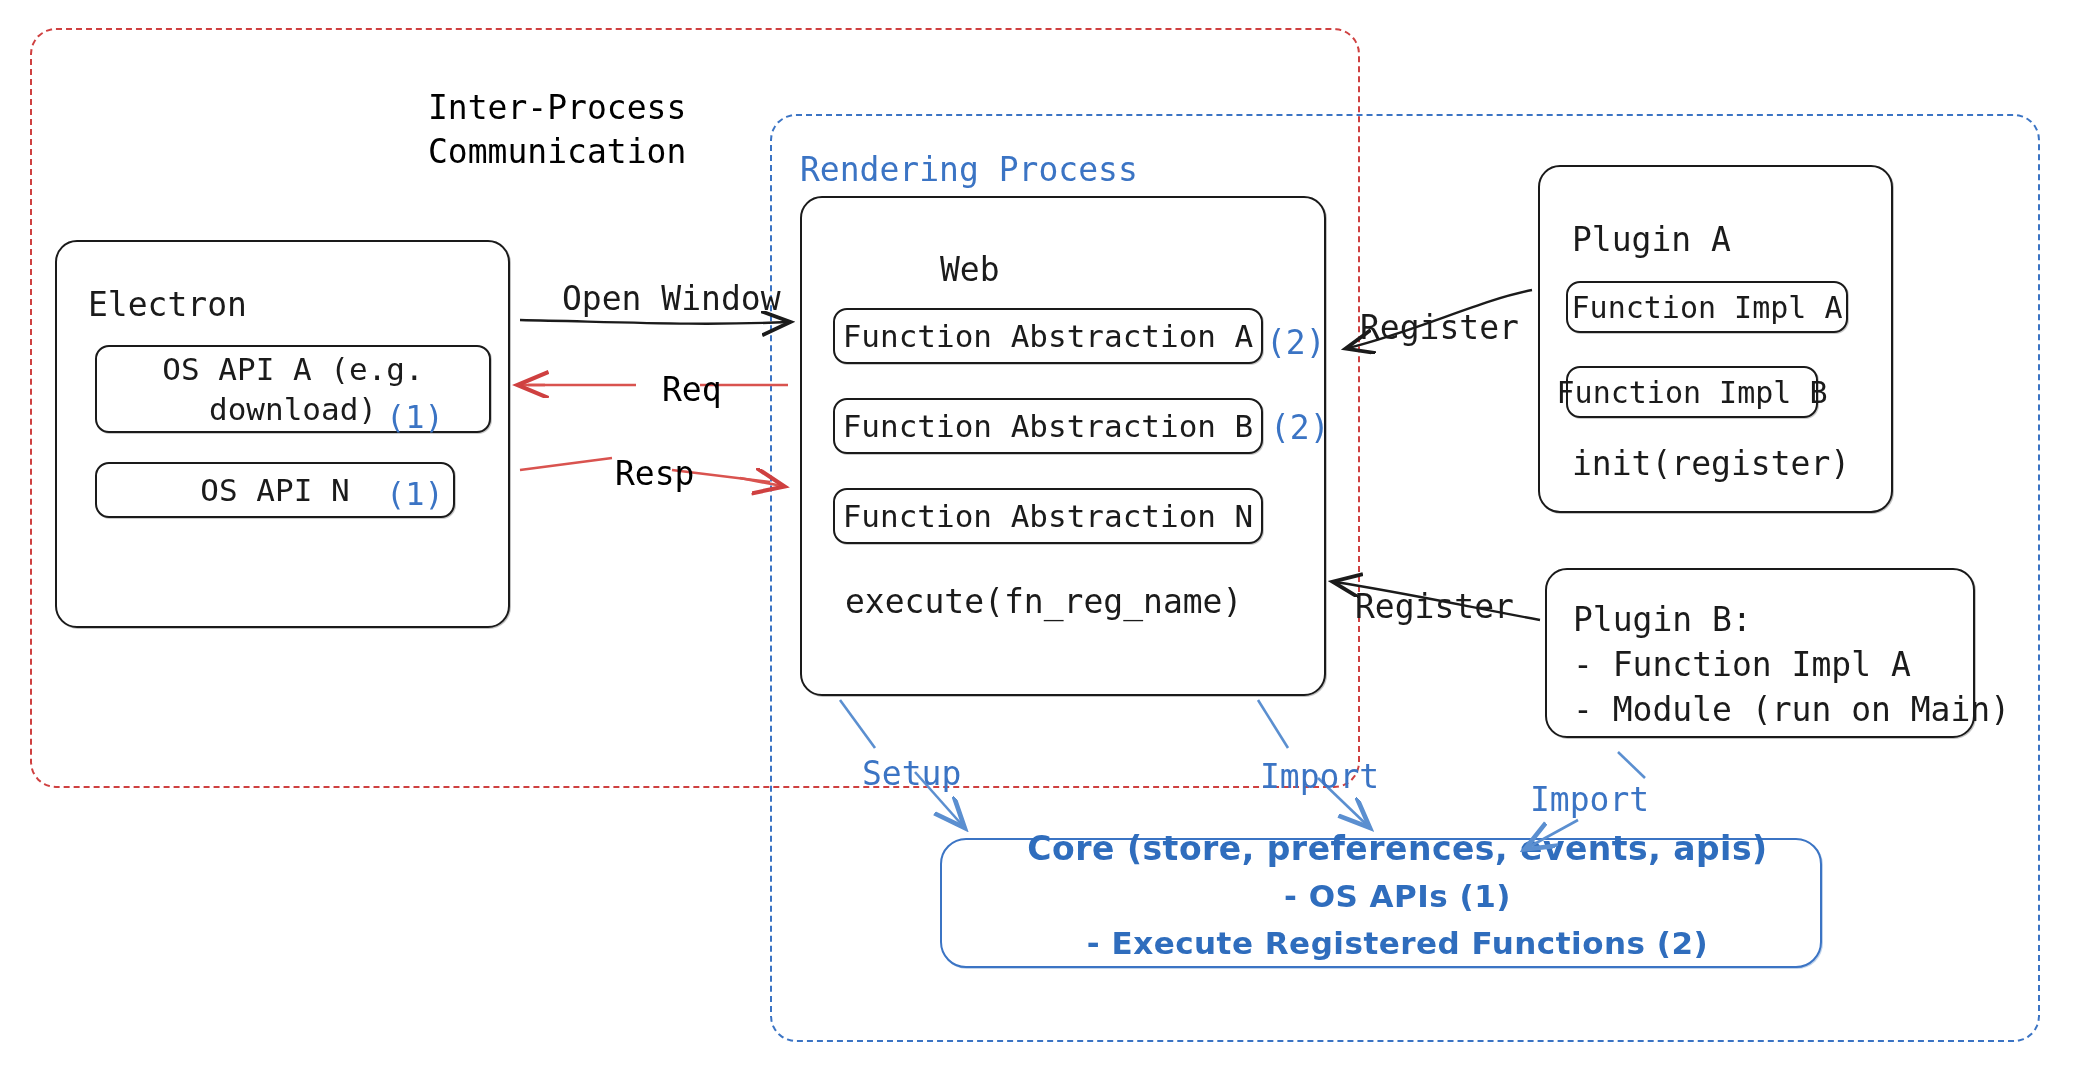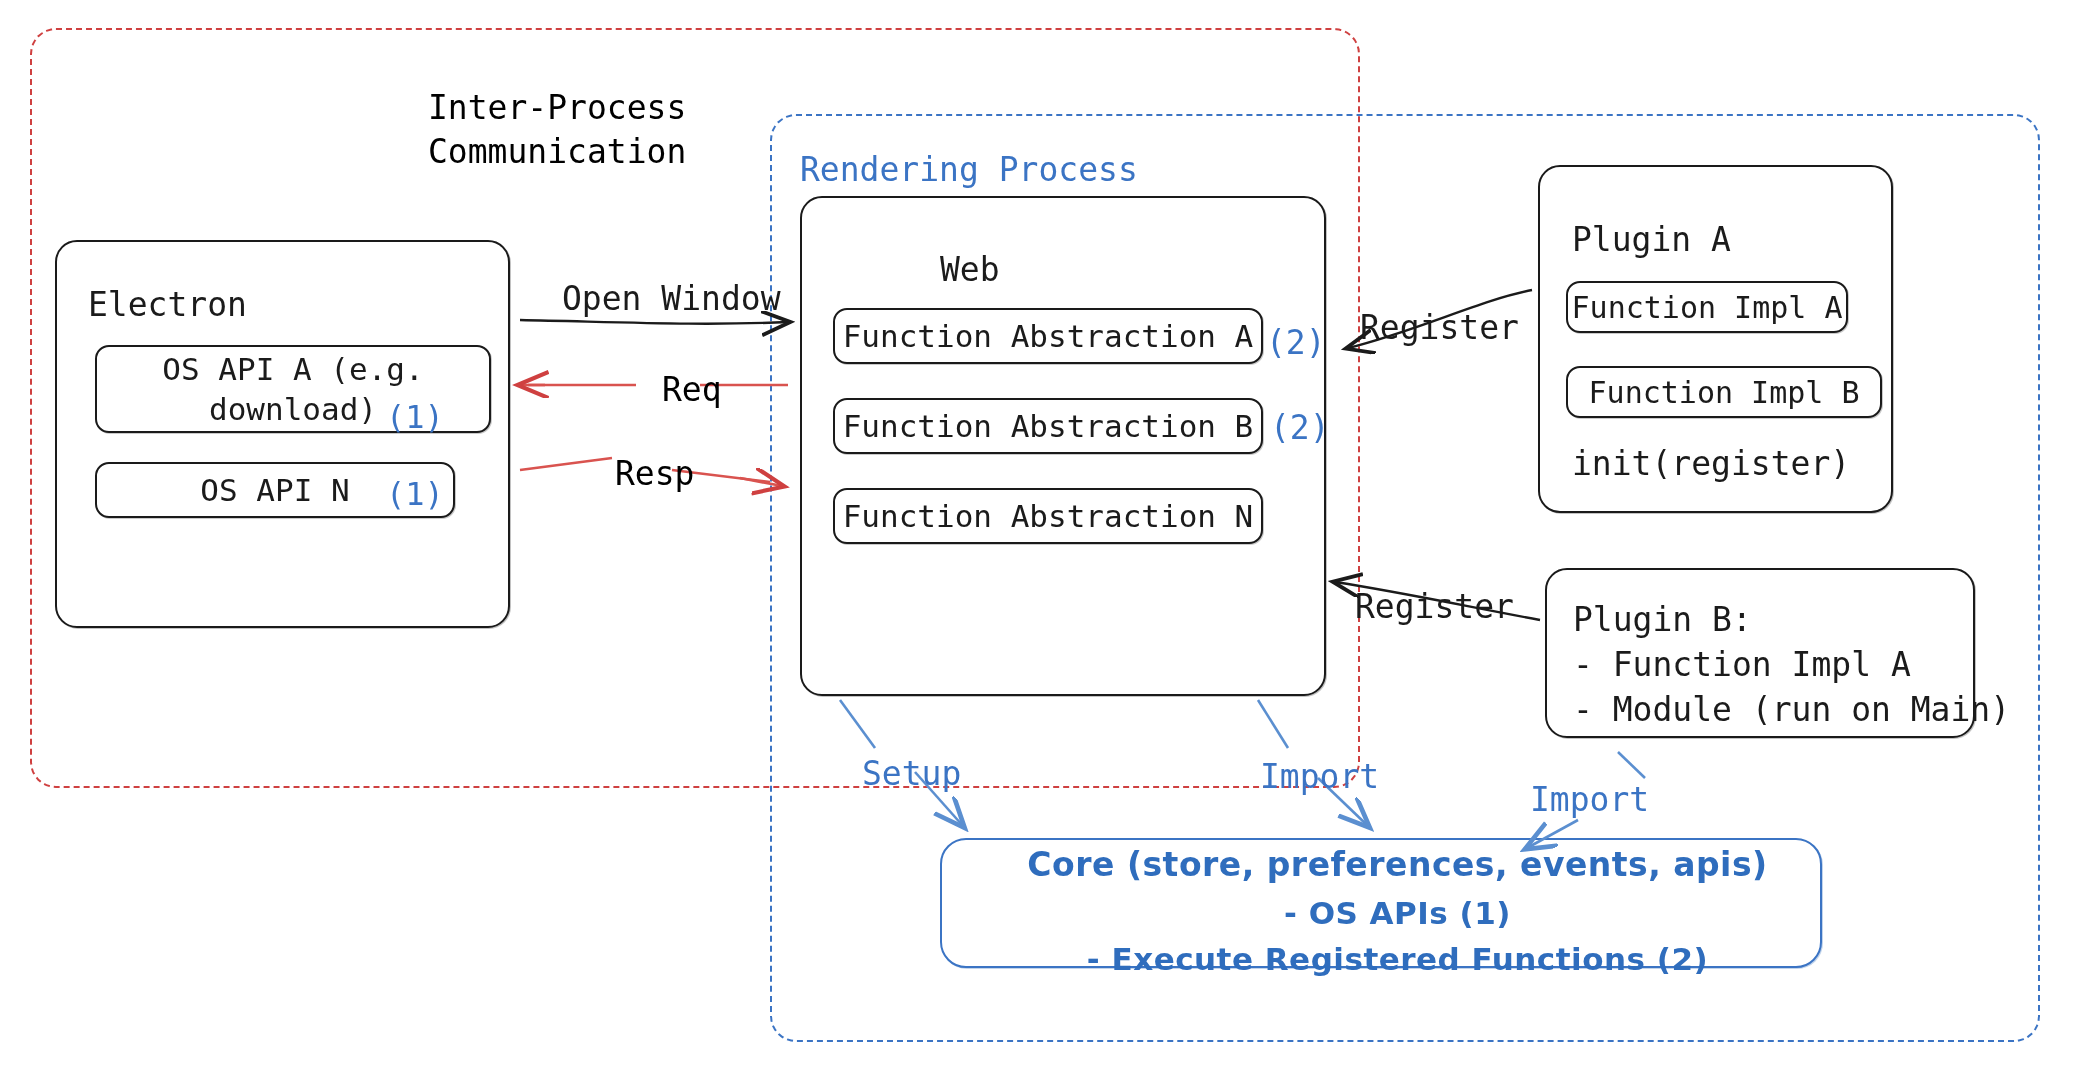--- a/index.html
+++ b/index.html
@@ -26,21 +26,21 @@
   .dashed-red{
     border:2.5px dashed #cf4040;border-radius:26px;background:transparent;
   }
   .dashed-blue{
     border:2.5px dashed #3b74c4;border-radius:26px;background:transparent;
   }
 
   
   .core-box{
     border:2.5px solid #3b74c4;border-radius:26px;background:#ffffff;
-    display:flex;flex-direction:column;align-items:center;justify-content:flex-start;
+    display:flex;flex-direction:column;align-items:center;justify-content:flex-end;
     box-shadow:1px 1px 0 rgba(120,160,210,.45);
     padding-left:33px;
   }
 
   .txt{position:absolute;white-space:pre;line-height:1.32;}
   .t-black{color:#1b1b1b;}
   .t-red{color:#000000;}
   .t-blue{color:#3b74c4;}
 
   .f30{font-size:30px;}
@@ -95,30 +95,31 @@
 
   <div class="node inner-box" style="left:833px;top:398px;width:430px;height:56px;">
     <span class="f31 t-black" style="white-space:pre;">Function Abstraction B</span>
   </div>
   <div class="txt f33 t-blue" style="left:1270px;top:406px;">(2)</div>
 
   <div class="node inner-box" style="left:833px;top:488px;width:430px;height:56px;">
     <span class="f31 t-black" style="white-space:pre;">Function Abstraction N</span>
   </div>
 
+  <div class="txt f33 t-black" style="left:845px;top:580px;">execute(fn_reg_name)</div>
 
   <div class="node box" style="left:1538px;top:165px;width:355px;height:348px;"></div>
 
   <div class="txt f33 t-black" style="left:1572px;top:218px;">Plugin A</div>
 
   <div class="node inner-box" style="left:1566px;top:281px;width:282px;height:52px;">
     <span class="f30 t-black" style="white-space:pre;">Function Impl A</span>
   </div>
 
-  <div class="node inner-box" style="left:1566px;top:366px;width:316px;height:52px;">
+  <div class="node inner-box" style="left:1566px;top:366px;width:252px;height:52px;">
     <span class="f30 t-black" style="white-space:pre;">Function Impl B</span>
   </div>
 
   <div class="txt f33 t-black" style="left:1572px;top:442px;">init(register)</div>
 
   <div class="node box" style="left:1545px;top:568px;width:430px;height:170px;"></div>
 
   <div class="txt f33 t-black" style="left:1573px;top:598px;">Plugin B:</div>
   <div class="txt f33 t-black" style="left:1573px;top:643px;">- Function Impl A</div>
   <div class="txt f33 t-black" style="left:1573px;top:688px;">- Module (run on Main)</div>

